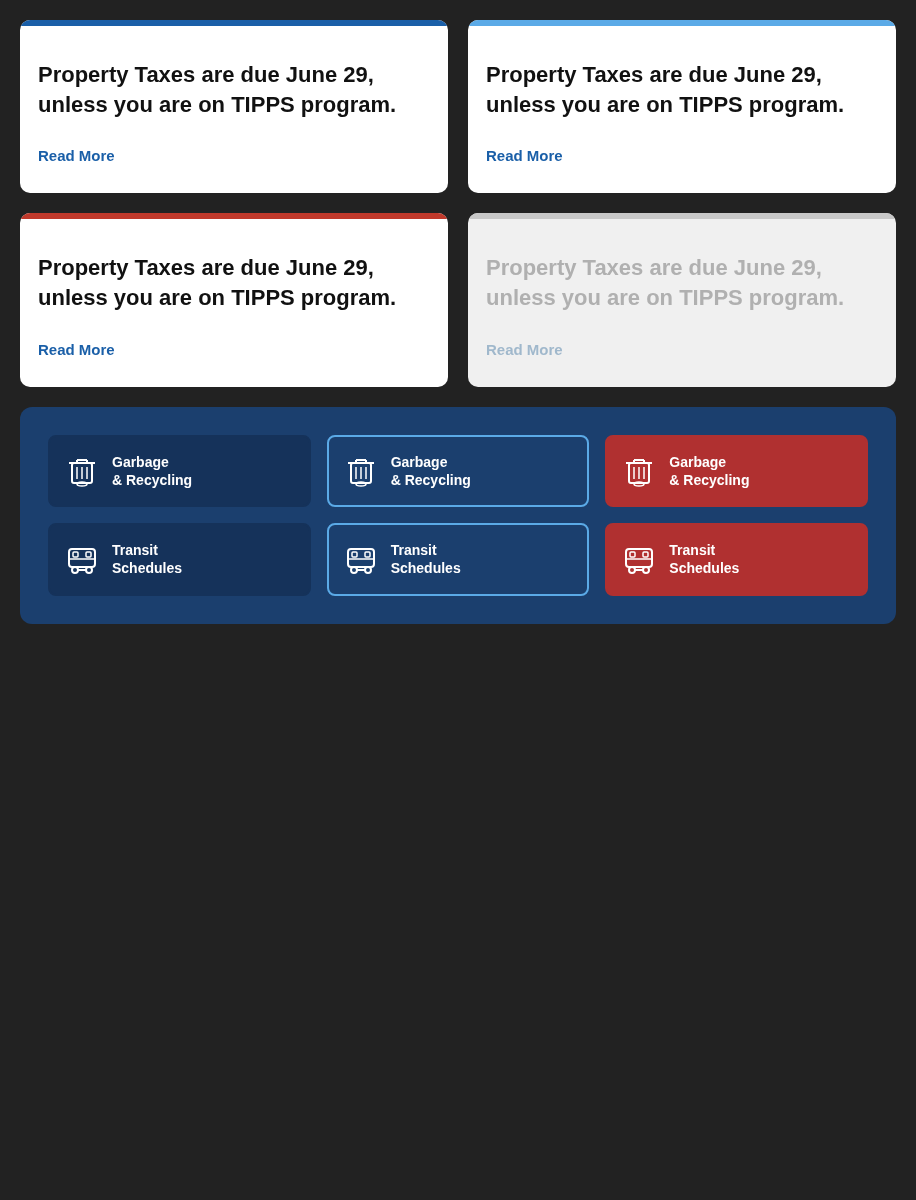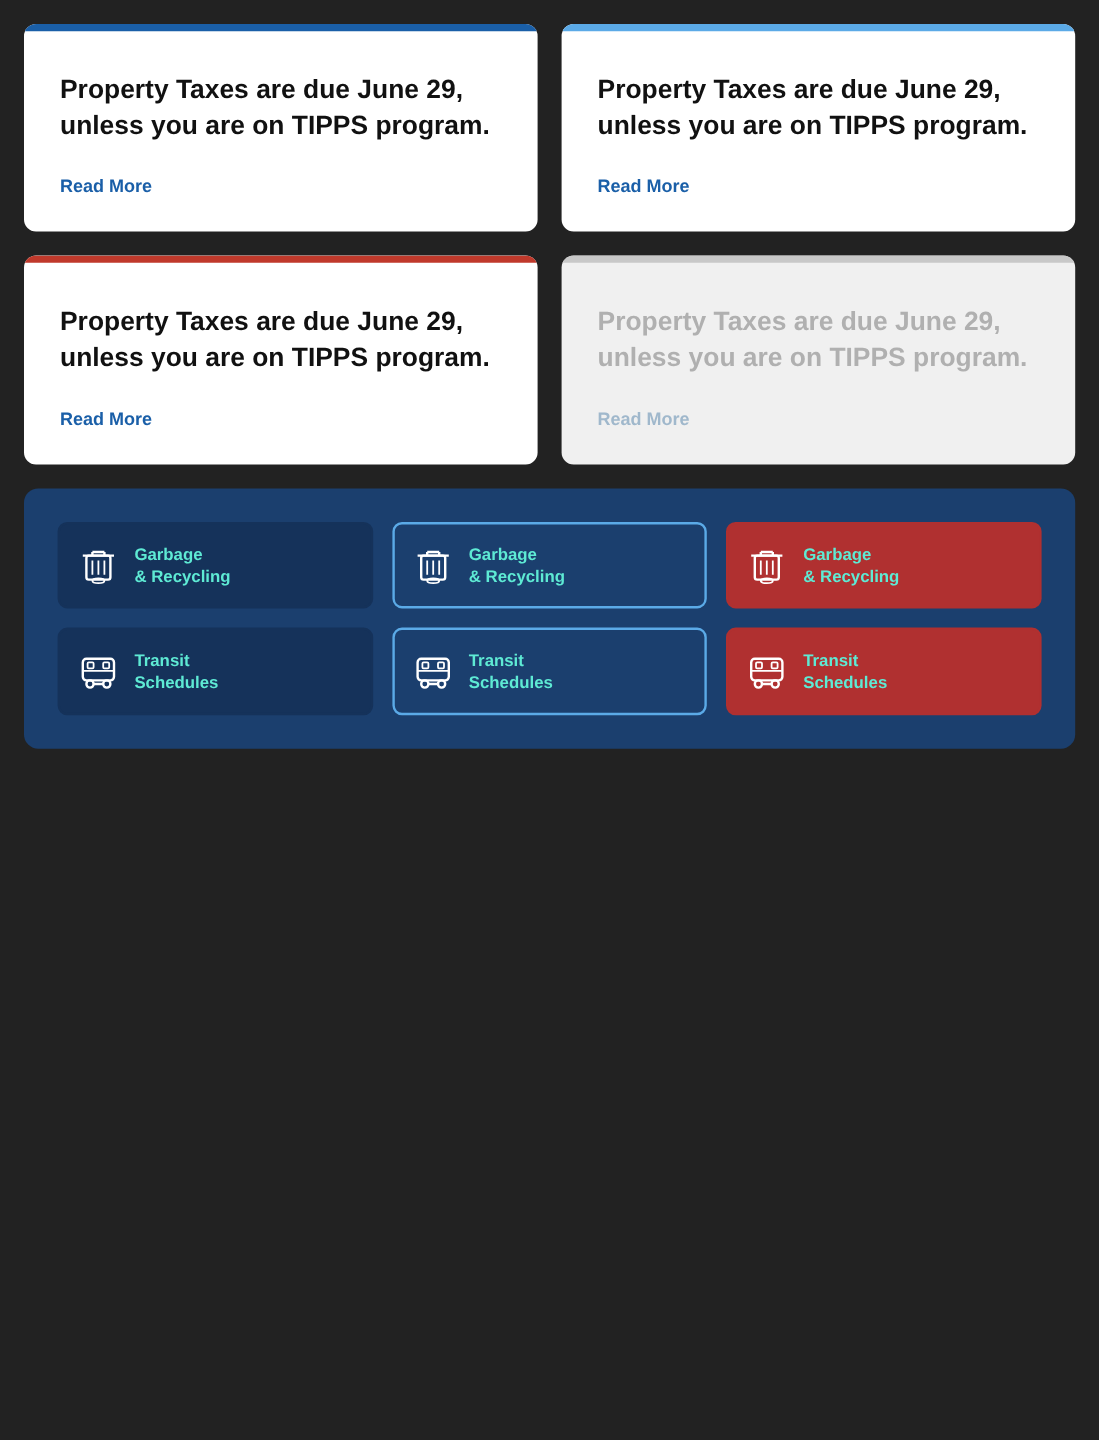--- a/index.html
+++ b/index.html
@@ -13,21 +13,21 @@
     .grid-2 {
       display: grid;
       grid-template-columns: 1fr 1fr;
       gap: 20px;
       margin-bottom: 20px;
     }
 
     .card {
       background: #fff;
       border-radius: 10px;
-      padding: 30px 30px 28px 30px;
+      padding: 30px 30px 28px 18px;
       position: relative;
       overflow: hidden;
     }
 
     .card::before {
       content: '';
       display: block;
       height: 6px;
       position: absolute;
       top: 0; left: 0; right: 0;
@@ -105,21 +105,21 @@
       border-color: #b03030;
     }
 
     .service-icon {
       width: 36px;
       height: 36px;
       flex-shrink: 0;
     }
 
     .service-label {
-      color: #5eead4;
+      color: #ffffff;
       font-size: 14px;
       font-weight: bold;
       line-height: 1.3;
     }
   </style>
 </head>
 <body>
 
 <div class="grid-2">
   <div class="card card-blue">

